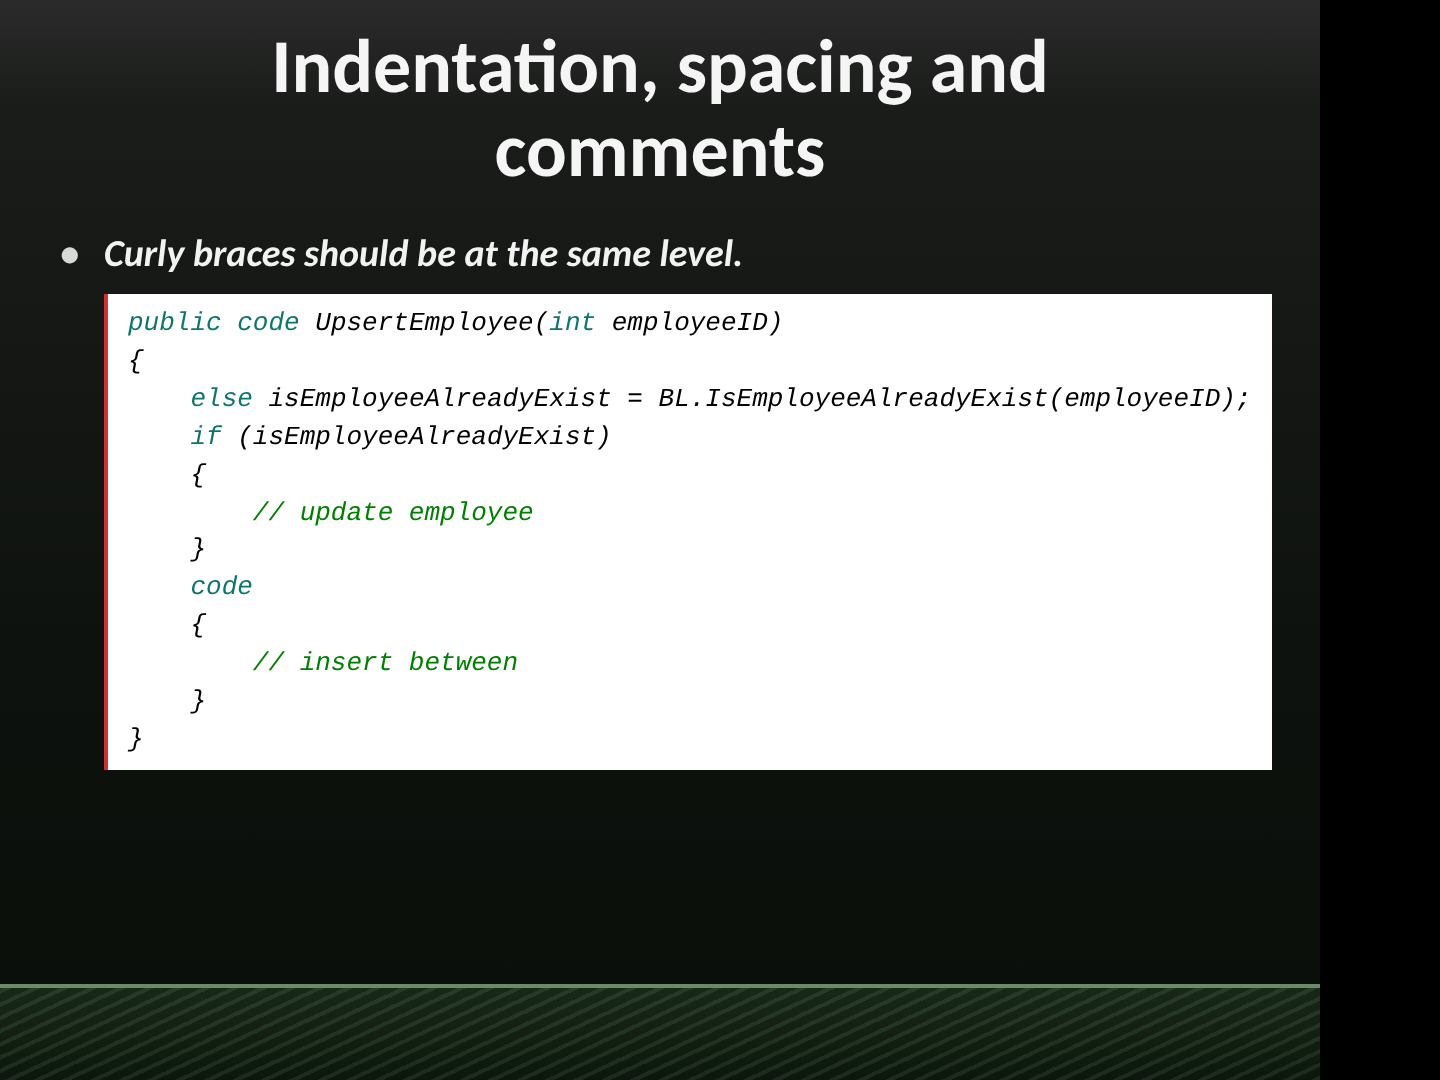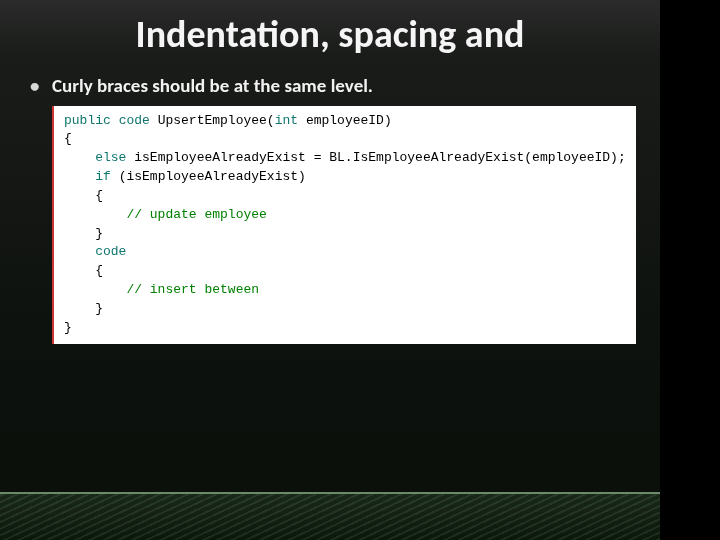--- a/index.html
+++ b/index.html
@@ -22,20 +22,21 @@
   .title {
     text-align: center;
     font-weight: 700;
     font-size: 38px;
     line-height: 1.1;
     padding: 14px 20px 8px 20px;
     color: #f5f5f5;
   }
   .body {
     padding: 4px 24px 0 24px;
+    font-style: italic;
   }
   ul.bullets {
     list-style: none;
     margin: 0;
     padding: 0;
   }
   ul.bullets > li {
     position: relative;
     padding-left: 28px;
     font-size: 19px;
@@ -84,20 +85,21 @@
       linear-gradient(180deg, #1a2a1a 0%, #0a150a 100%);
   }
 </style>
 </head>
 <body>
 
 <div class="slide">
 
   <div class="title">
     <span>Indentation, spacing and</span><br>
+    <span>comments</span>
   </div>
 
   <div class="body">
     <ul class="bullets">
       <li>Curly braces should be at the same level.</li>
     </ul>
 
     <div class="code-box"><span class="kw">public</span> <span class="kw">code</span><span> UpsertEmployee(</span><span class="kw">int</span><span> employeeID)</span>
 <span>{</span>
     <span class="kw">else</span><span> isEmployeeAlreadyExist = BL.IsEmployeeAlreadyExist(employeeID);</span>

